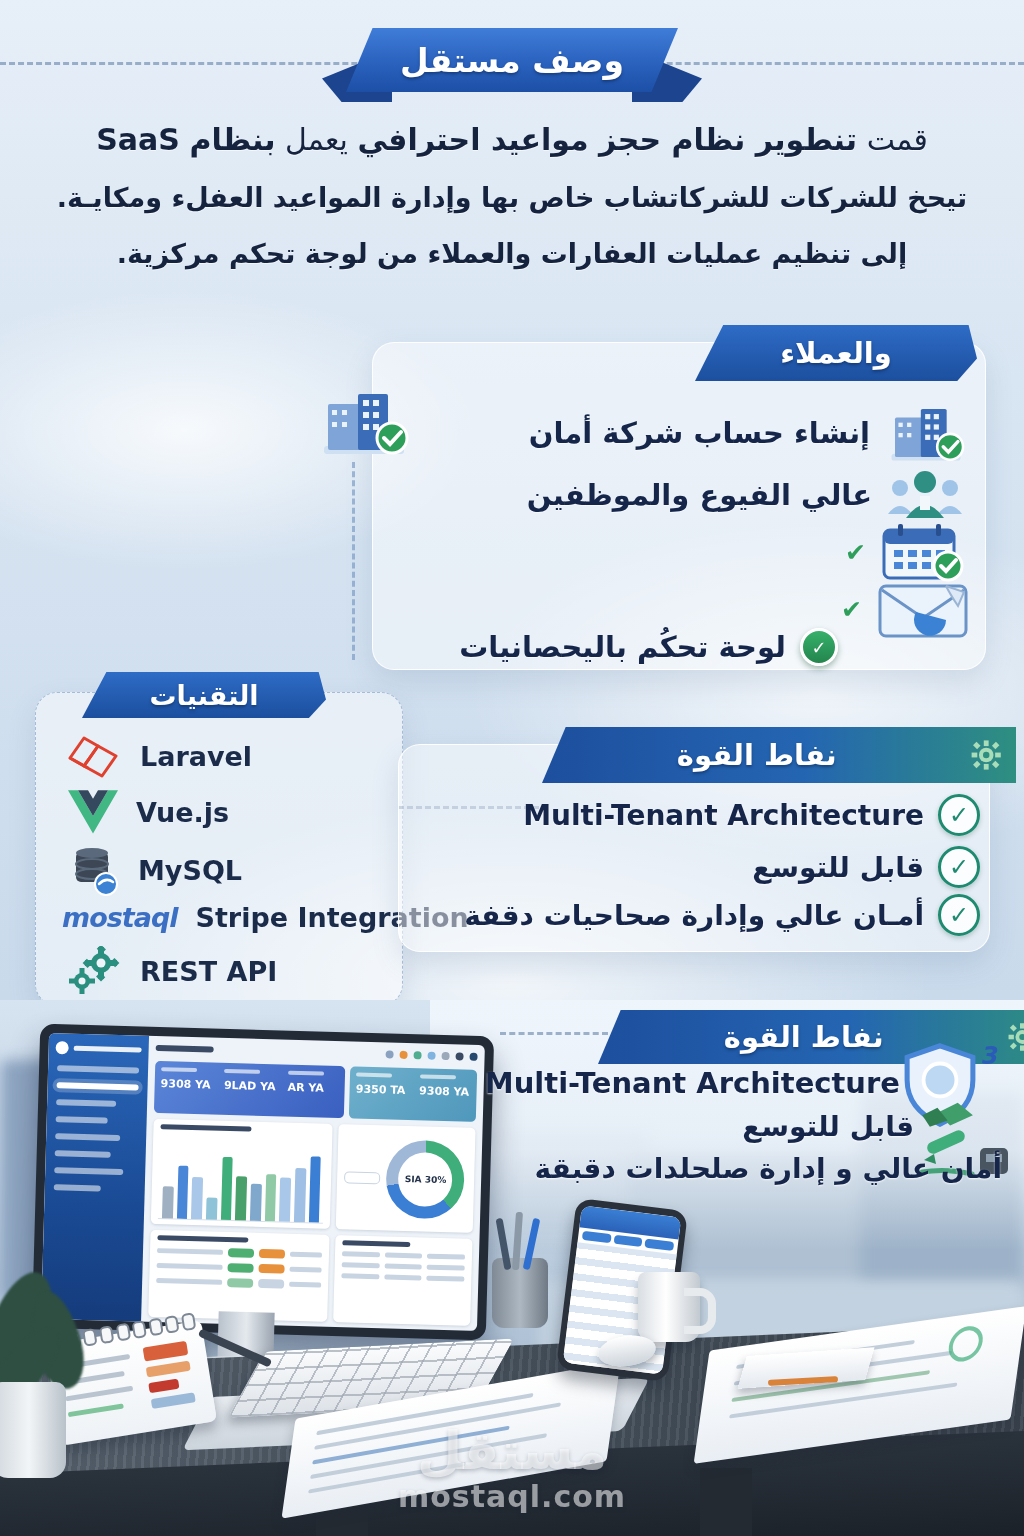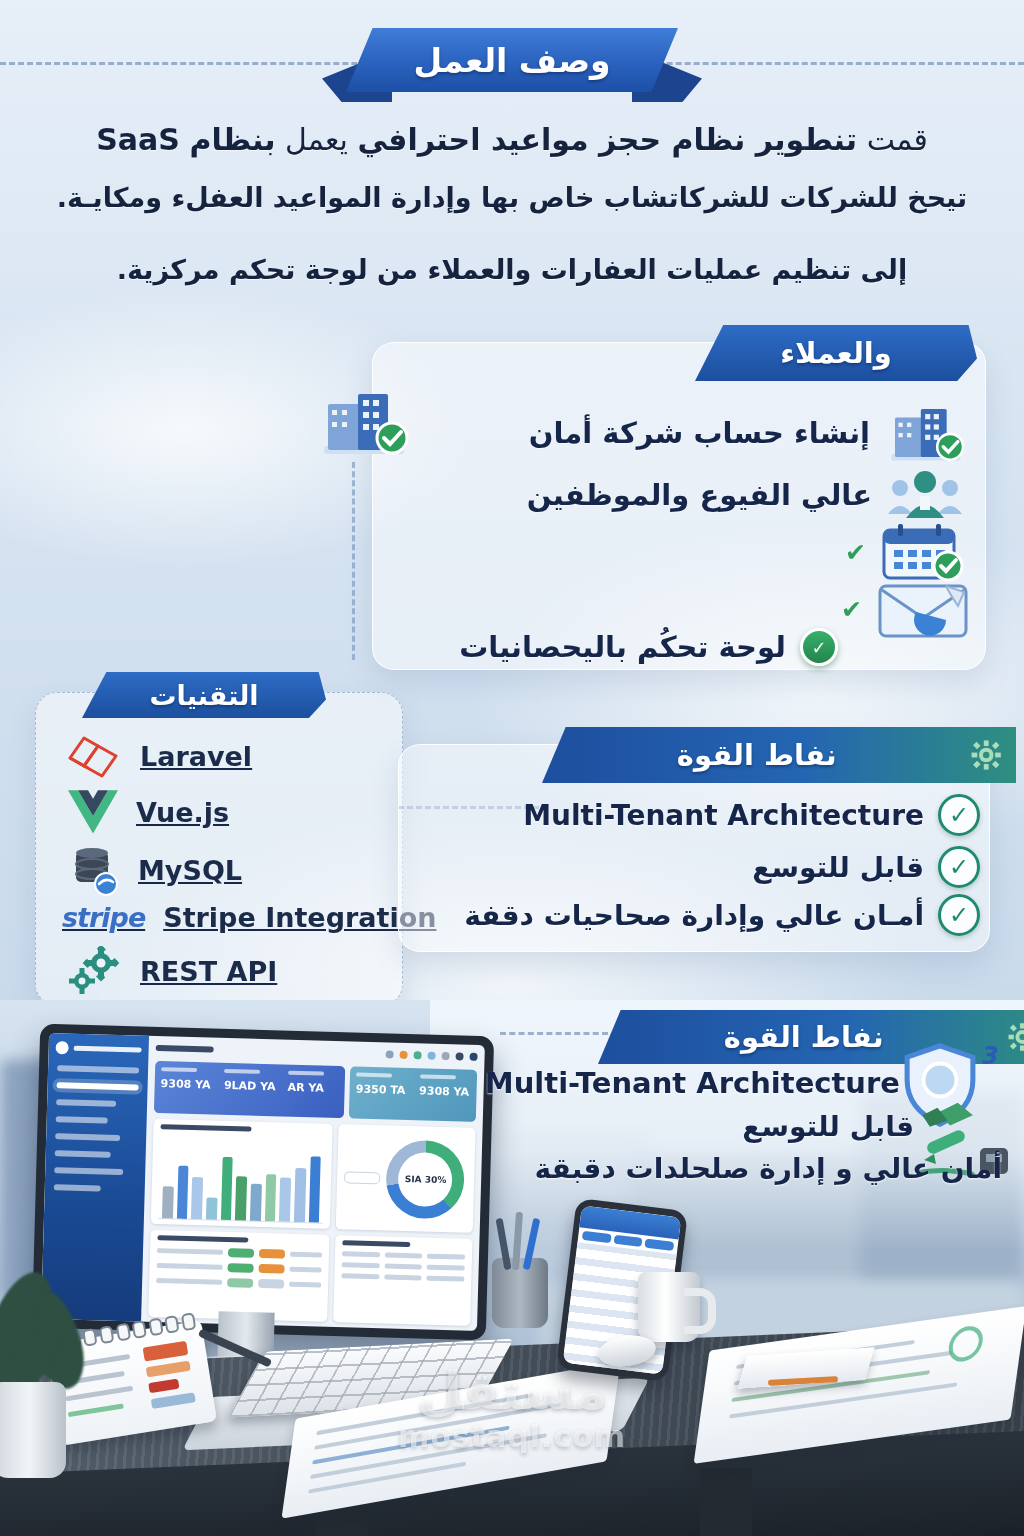--- a/index.html
+++ b/index.html
@@ -22,21 +22,21 @@
     background:linear-gradient(180deg,#3f7dd8 0%,#2a62be 55%,#1d4fa6 100%);
     clip-path:polygon(8% 0,100% 0,92% 100%,0 100%);
     display:flex;align-items:center;justify-content:center;
     box-shadow:0 8px 16px rgba(25,60,120,.35);}
   .ribbon-face span{color:#fff;font-size:33px;font-weight:bold;text-shadow:0 2px 3px rgba(10,35,80,.5);}
   
   .intro-line{position:absolute;left:30px;right:30px;text-align:center;direction:rtl;
     color:#15233f;text-shadow:0 1px 0 rgba(255,255,255,.6);}
   .l1{top:122px;font-size:30px;}
   .l2{top:182px;font-size:27px;font-weight:600;}
-  .l3{top:238px;font-size:27px;font-weight:600;margin-top:16px;}
+  .l3{top:238px;font-size:27px;font-weight:600;}
   .intro-line b{font-weight:bold;margin-top:11px;}
   
   .card{position:absolute;background:rgba(255,255,255,.48);border:1px solid rgba(255,255,255,.9);
     border-radius:22px;box-shadow:0 12px 28px rgba(80,110,150,.16);}
   .card.dashed{border:1.5px dashed rgba(110,145,190,.55);background:rgba(255,255,255,.5);}
   .banner{position:absolute;display:flex;align-items:center;color:#fff;font-weight:bold;
     box-shadow:0 7px 14px rgba(20,55,110,.3);}
   .banner .btxt{width:100%;text-align:center;font-size:29px;text-shadow:0 2px 3px rgba(10,35,80,.5);}
   .banner.blue{background:linear-gradient(180deg,#2e6cc6 0%,#1c4f9e 100%);
     clip-path:polygon(10% 0,97% 0,100% 60%,93% 100%,0 100%);}
@@ -46,21 +46,21 @@
   
   .frow{position:absolute;display:flex;align-items:center;gap:14px;direction:rtl;}
   .frow .ftxt{font-size:29px;font-weight:bold;color:#15264a;white-space:nowrap;
     text-shadow:0 1px 0 rgba(255,255,255,.55);}
   .ck-glyph{color:#2e9e5b;font-size:25px;font-weight:bold;}
   .ck-badge{width:32px;height:32px;border-radius:50%;background:linear-gradient(180deg,#37b06a,#23854d);
     border:3px solid #fff;box-shadow:0 3px 6px rgba(30,90,60,.4);
     display:flex;align-items:center;justify-content:center;color:#fff;font-size:18px;font-weight:bold;}
   .vdash{position:absolute;border-left:3px dashed rgba(110,145,190,.6);}
   
-  .trow{position:absolute;display:flex;align-items:center;gap:18px;text-decoration:underline;}
+  .trow{position:absolute;display:flex;align-items:center;gap:18px;}
   .trow .ttxt{font-size:27px;font-weight:bold;color:#1b2b4a;}
   .stripe-mark{font-size:27px;font-weight:bold;font-style:italic;color:#3b6fc4;letter-spacing:-1px;}
   
   .srow{position:absolute;display:flex;align-items:center;gap:14px;direction:rtl;}
   .srow .stxt{font-size:28px;font-weight:bold;color:#15264a;white-space:nowrap;
     text-shadow:0 1px 2px rgba(255,255,255,.8);}
   .ck-ring{width:36px;height:36px;border-radius:50%;border:3px solid #1e8a70;background:rgba(255,255,255,.85);
     display:flex;align-items:center;justify-content:center;color:#1e8a70;font-size:24px;font-weight:bold;
     box-shadow:0 2px 5px rgba(20,80,60,.25);}
   .shield-sup{font-size:24px;font-weight:bold;font-style:italic;color:#2a5bb8;}
@@ -166,37 +166,37 @@
     background:linear-gradient(180deg,#ffffff,#ccd3da);transform:rotate(-8deg);
     box-shadow:0 5px 8px rgba(30,40,55,.35);}
   .notepad{position:absolute;left:742px;top:1352px;width:128px;height:32px;transform:rotate(-4deg) skewX(-20deg);
     background:linear-gradient(180deg,#ffffff,#e4e9ef);box-shadow:0 5px 8px rgba(30,40,55,.3);}
   .notepen{position:absolute;left:768px;top:1378px;width:70px;height:6px;background:#d8823a;border-radius:3px;
     transform:rotate(-3deg);}
   .leaf{position:absolute;background:#2e4f42;border-radius:50% 50% 50% 50%/60% 60% 40% 40%;filter:blur(1px);}
   .pot{position:absolute;left:-8px;top:1382px;width:74px;height:96px;border-radius:10px 10px 16px 16px;
     background:linear-gradient(90deg,#cfd6dc,#f2f5f7 50%,#b9c2ca);}
   
-  .wm{position:absolute;left:0;right:0;top:1364px;text-align:center;color:rgba(255,255,255,.55);
+  .wm{position:absolute;left:0;right:0;top:1424px;text-align:center;color:rgba(255,255,255,.55);
     text-shadow:0 2px 4px rgba(20,30,50,.25);z-index:9;}
   .wm .ar{font-size:52px;font-weight:bold;line-height:1.05;}
   .wm .dom{font-size:30px;font-weight:bold;letter-spacing:1px;}
 </style>
 </head>
 <body>
 
 <div class="poster">
   <div class="sky"></div>
 
   <div class="dash-h" style="left:0;top:62px;width:1024px;"></div>
   <div class="ribbon">
     <div class="wing wl"></div>
     <div class="wing wr"></div>
     <div class="ribbon-face">
-      <span>وصف العمل</span>
+      <span>وصف مستقل</span>
     </div>
   </div>
 
   <div class="intro-line l1">
     <span>قمت</span>
     <b>تنطوير نظام حجز مواعيد احترافي</b>
     <span>يعمل</span>
     <b>بنظام</b>
     <b dir="ltr">SaaS</b>
   </div>
@@ -331,21 +331,21 @@
       <ellipse cx="22" cy="9" rx="16" ry="5" fill="#5a6a7c"></ellipse>
       <ellipse cx="22" cy="20" rx="16" ry="5" fill="none" stroke="#5a6a7c" stroke-width="2"></ellipse>
       <ellipse cx="22" cy="30" rx="16" ry="5" fill="none" stroke="#5a6a7c" stroke-width="2"></ellipse>
       <circle cx="36" cy="40" r="11" fill="#3b82d4" stroke="#fff" stroke-width="2"></circle>
       <path d="M29 40 q7 -7 14 -2" stroke="#fff" stroke-width="2.5" fill="none" stroke-linecap="round"></path>
     </svg>
     <span class="ttxt">MySQL</span>
   </div>
 
   <div class="trow" style="left:62px;top:902px;">
-    <span class="stripe-mark">stripe</span>
+    <span class="stripe-mark">mostaql</span>
     <span class="ttxt">Stripe Integration</span>
   </div>
 
   <div class="trow" style="left:68px;top:946px;">
     <svg width="54" height="50" viewBox="0 0 54 50">
       <g fill="#2a8f7f">
         <g transform="translate(33,17)">
           <circle r="10"></circle>
           <rect x="-3" y="-16" width="6" height="8"></rect>
             <rect x="-3" y="8" width="6" height="8"></rect>

